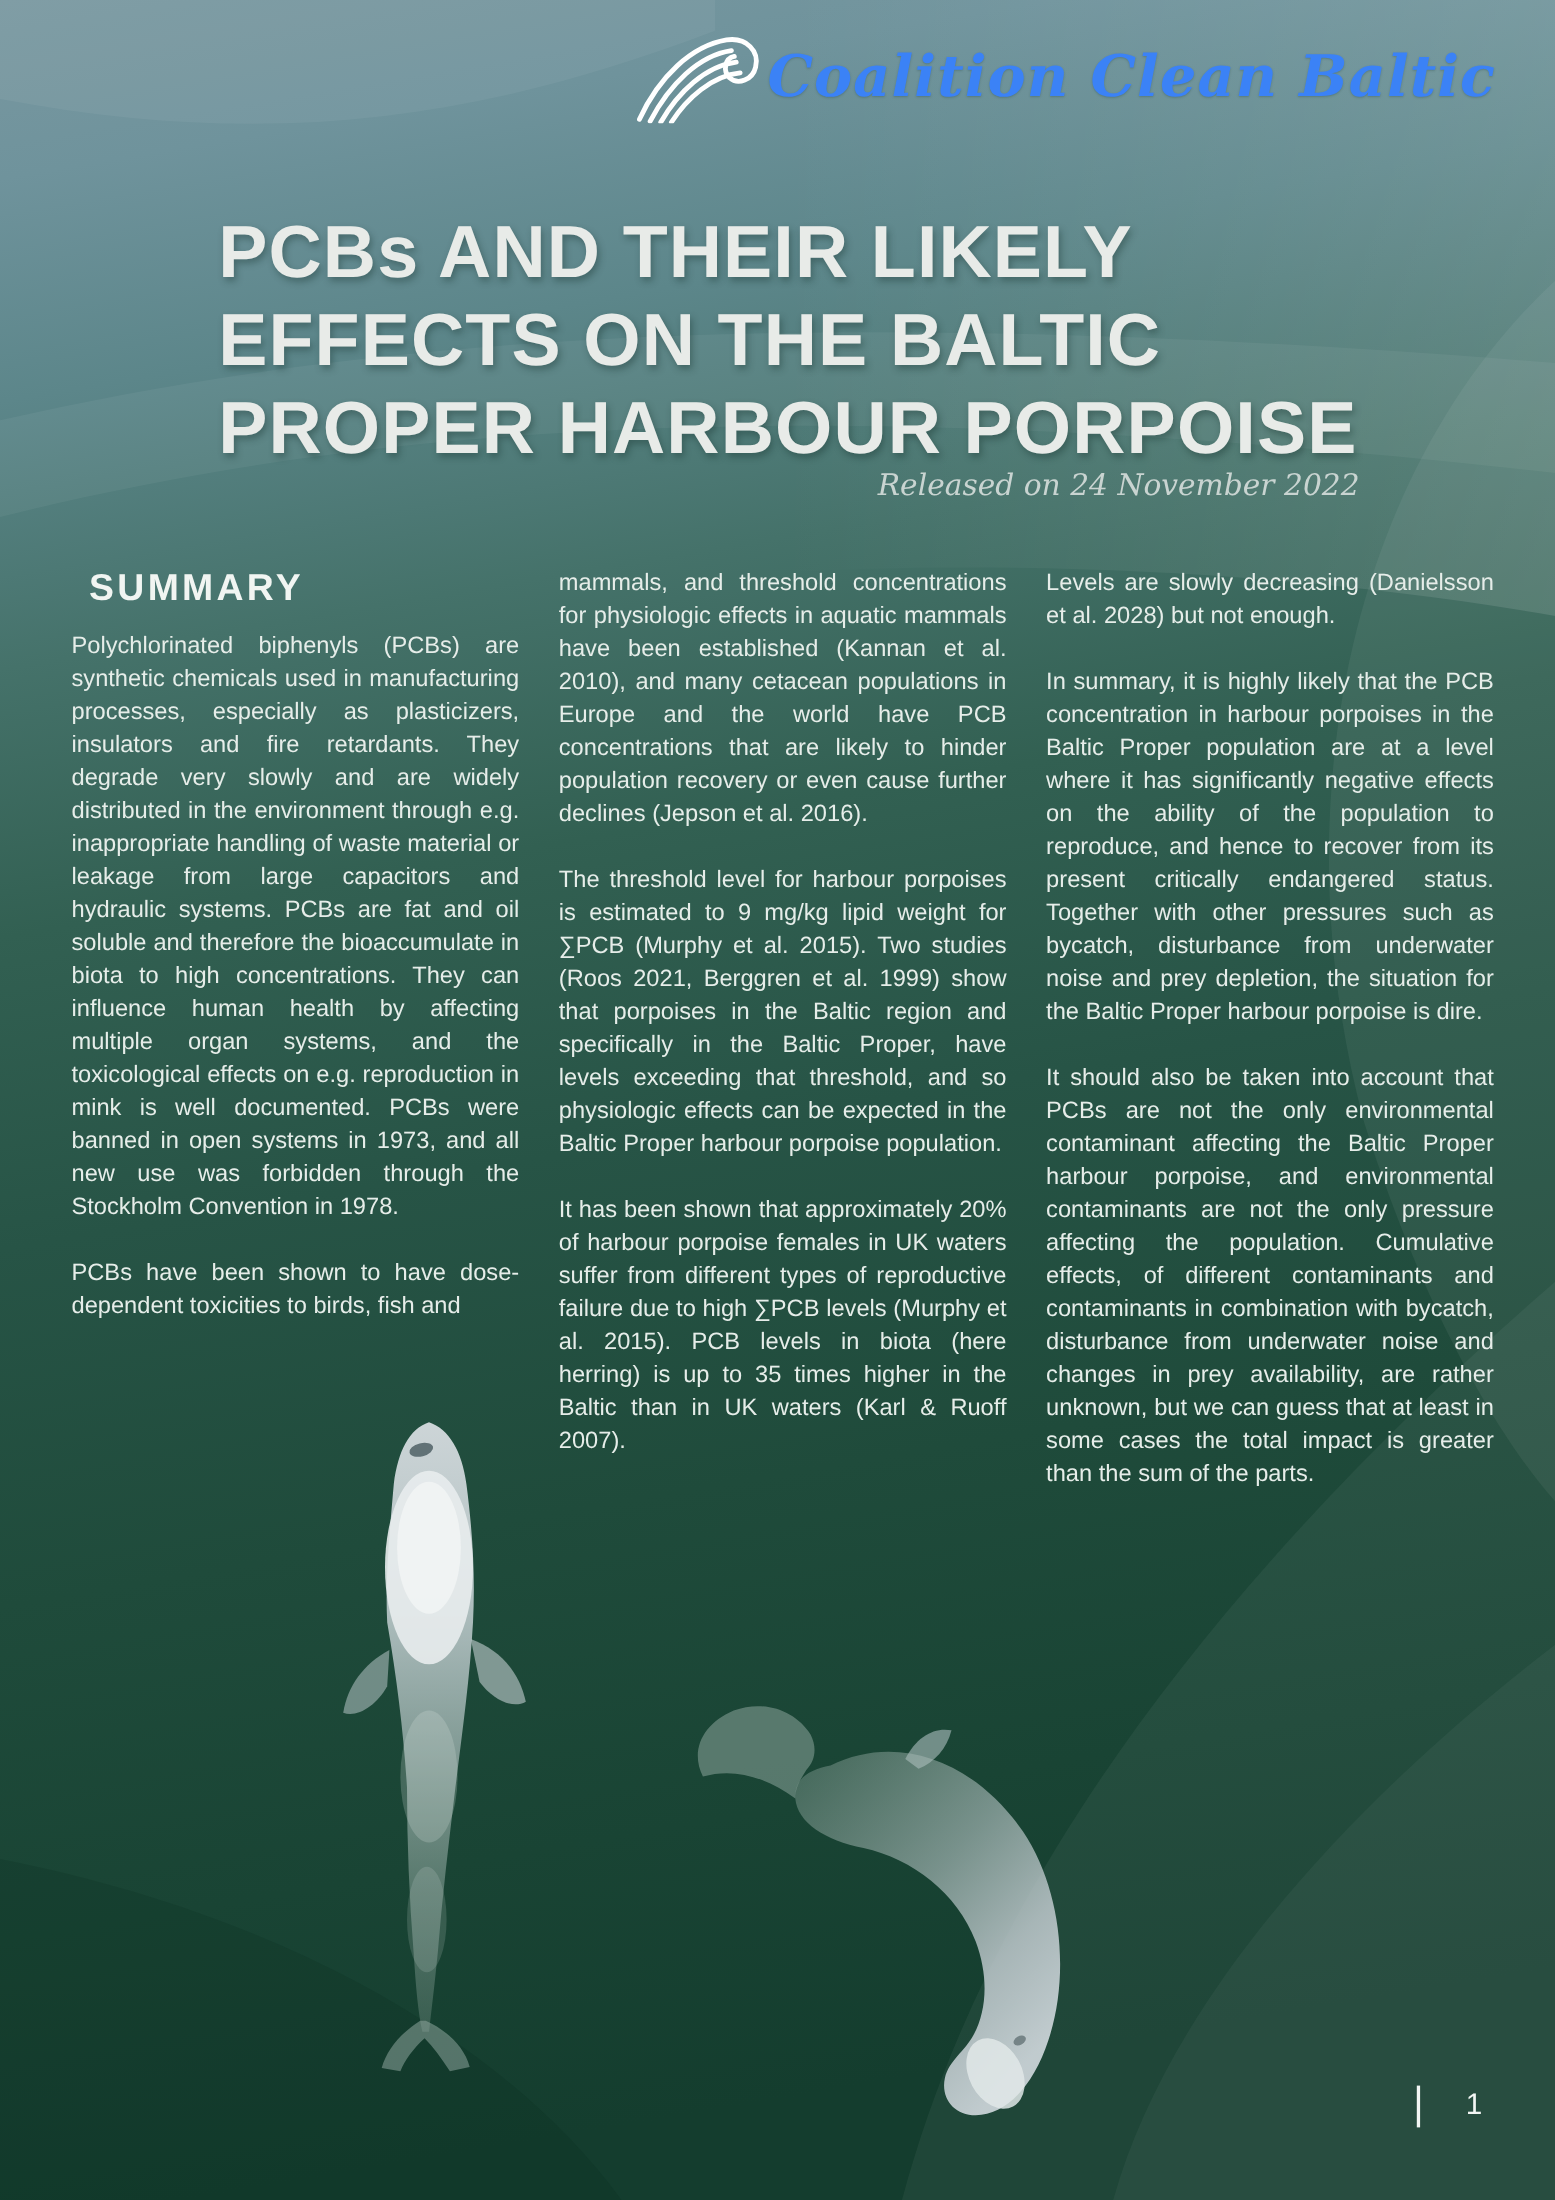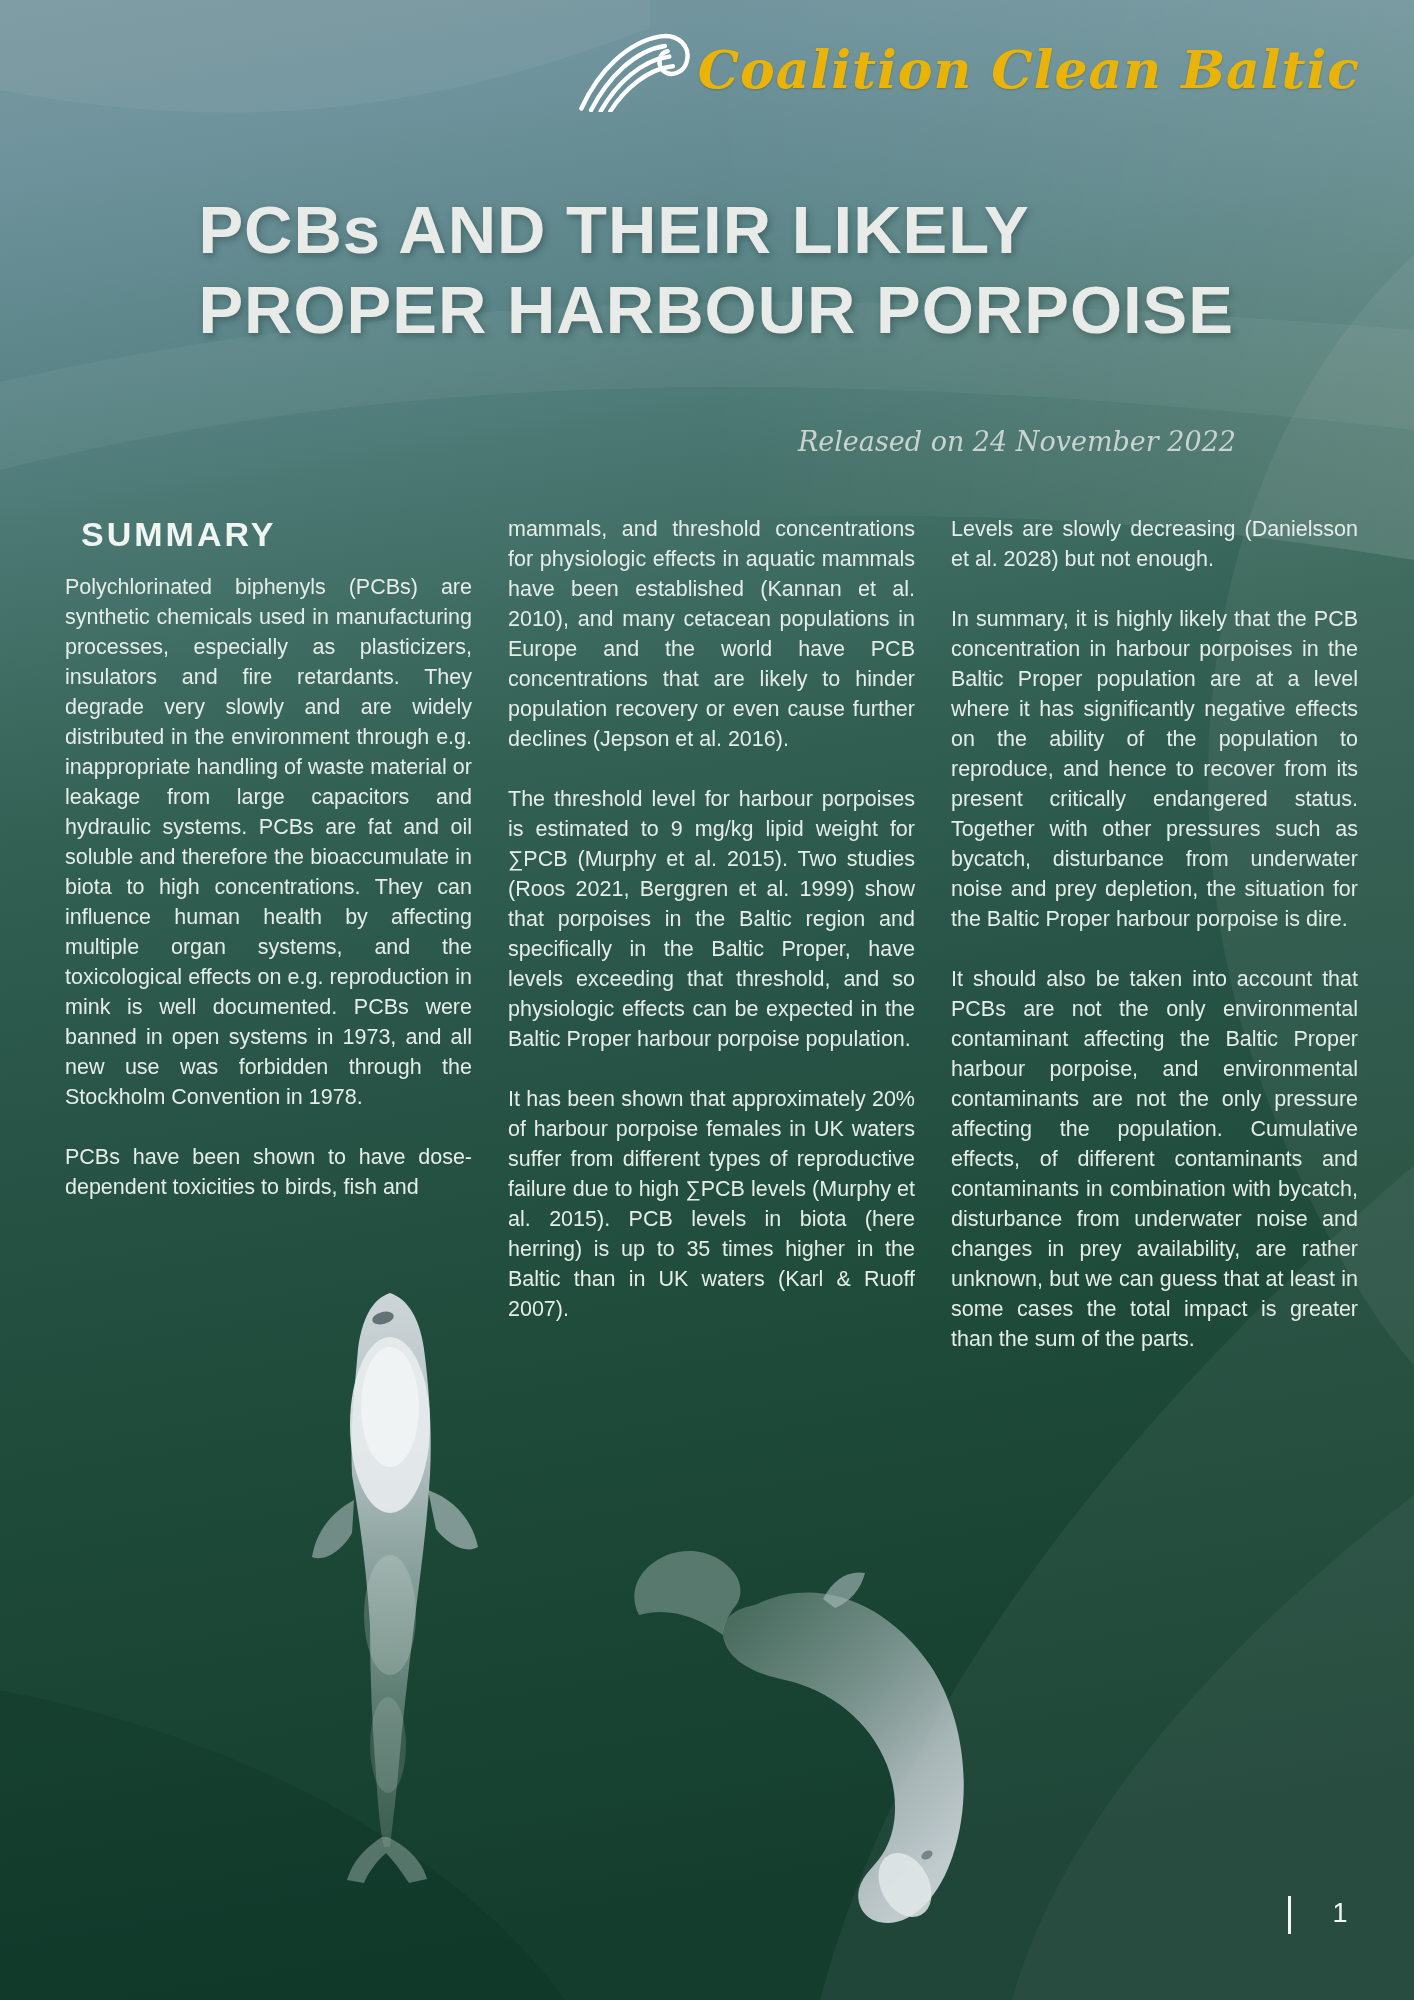--- a/index.html
+++ b/index.html
@@ -10,21 +10,21 @@
     font-family:"Liberation Sans",sans-serif;
     -webkit-font-smoothing:antialiased;
   }
   .bg{position:absolute;inset:0;z-index:0;}
   .content{position:absolute;inset:0;z-index:3;}
 
   
   .logo{
     position:absolute;top:26px;right:54px;
     display:flex;align-items:center;gap:4px;
-    color:#eab308;
+    color:#3b82f6;
   }
   .logo-swoosh{width:118px;height:88px;margin-top:-2px;}
   .logo-text{
     font-family:"DejaVu Serif",serif;
     font-style:italic;font-weight:700;
     font-size:52px;letter-spacing:1px;
     white-space:nowrap;
     text-shadow:0 1px 2px rgba(20,50,45,.25);
   }
 
@@ -190,20 +190,21 @@
         <path d="M4,96 C24,52 58,20 94,14 C115,11 128,26 124,42 C121,55 106,61 97,53 C90,46 92,33 102,31" stroke="#ffffff" stroke-width="5" stroke-linecap="round"></path>
         <path d="M15,98 C35,60 65,30 99,25" stroke="#ffffff" stroke-width="5" stroke-linecap="round"></path>
         <path d="M26,99 C44,68 72,41 104,37" stroke="#ffffff" stroke-width="5" stroke-linecap="round"></path>
         <path d="M37,99 C53,74 79,51 108,48" stroke="#ffffff" stroke-width="5" stroke-linecap="round"></path>
       </svg>
       <span class="logo-text">Coalition Clean Baltic</span>
     </div>
 
     <div class="title">
       <div>PCBs AND THEIR LIKELY</div>
+      <div>EFFECTS ON THE BALTIC</div>
       <div>PROPER HARBOUR PORPOISE</div>
     </div>
     <div class="released">Released on 24 November 2022</div>
 
     <div class="columns">
       <div class="col">
         <h2 class="summary-heading">SUMMARY</h2>
         <p>Polychlorinated biphenyls (PCBs) are synthetic chemicals used in manufacturing processes, especially as plasticizers, insulators and fire retardants. They degrade very slowly and are widely distributed in the environment through e.g. inappropriate handling of waste material or leakage from large capacitors and hydraulic systems. PCBs are fat and oil soluble and therefore the bioaccumulate in biota to high concentrations. They can influence human health by affecting multiple organ systems, and the toxicological effects on e.g. reproduction in mink is well documented. PCBs were banned in open systems in 1973, and all new use was forbidden through the Stockholm Convention in 1978.</p>
         <p>PCBs have been shown to have dose-dependent toxicities to birds, fish and</p>
       </div>

